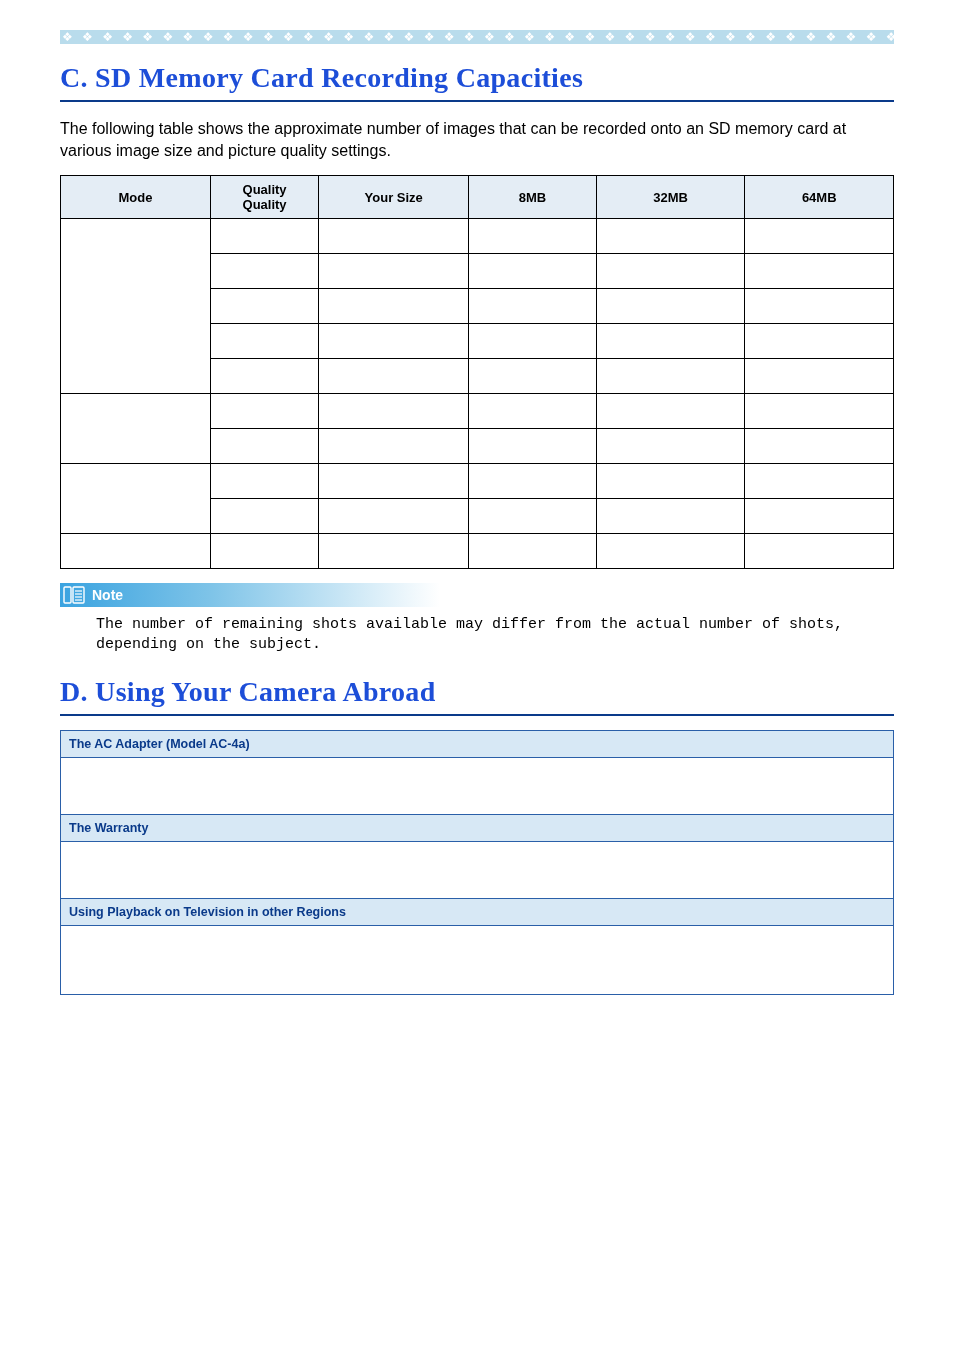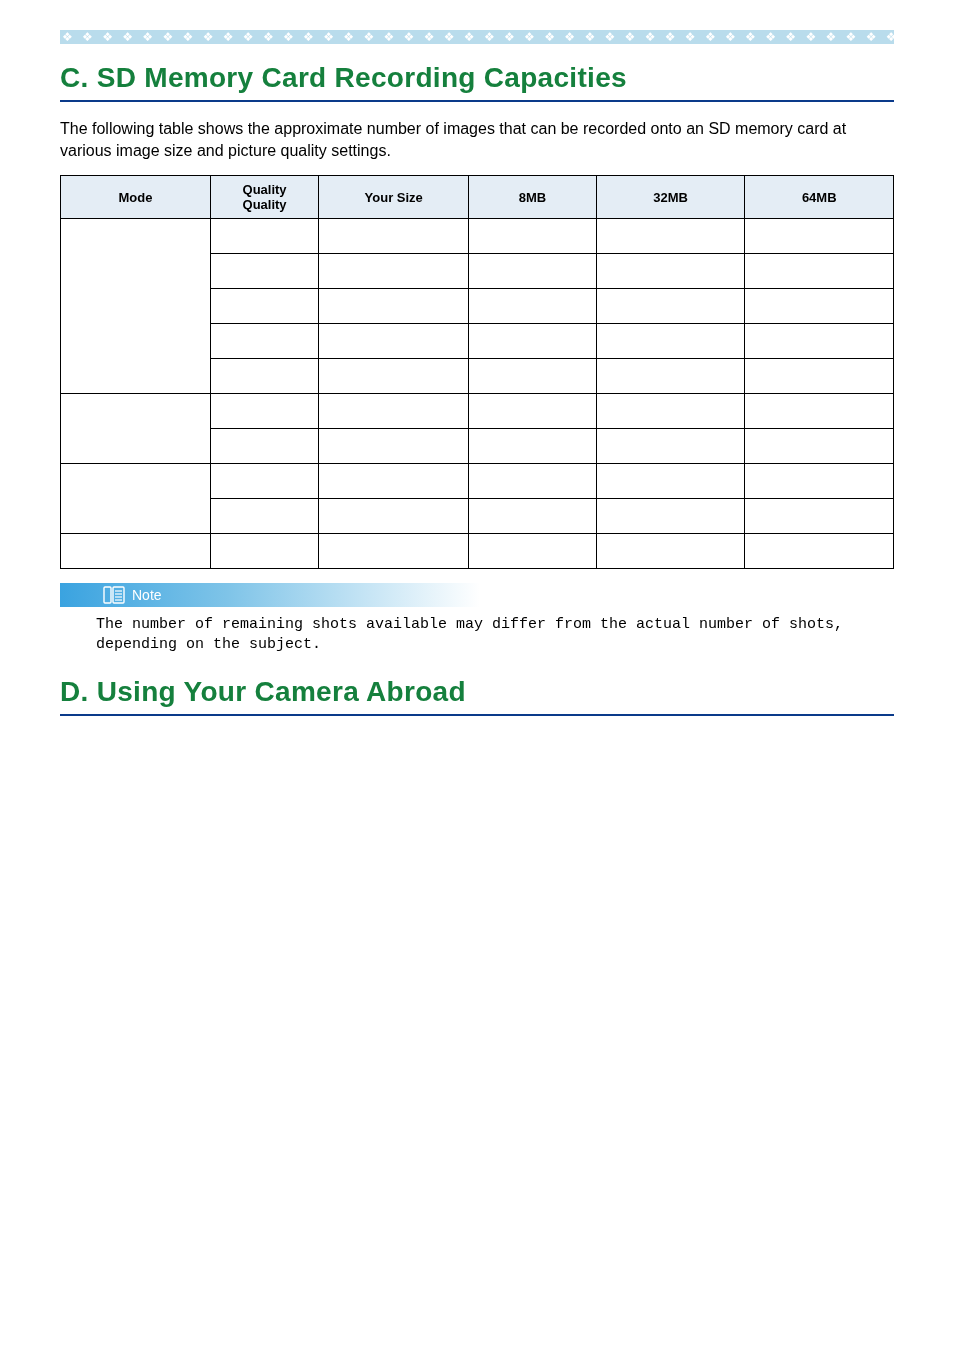--- a/index.html
+++ b/index.html
@@ -21,26 +21,26 @@
     align-items: center;
     overflow: hidden;
     white-space: nowrap;
     font-size: 12px;
     letter-spacing: 3px;
     color: #ffffff;
     padding-left: 2px;
     margin-bottom: 10px;
   }
   h1.section-title {
-    font-family: Liberation Sans, sans-serif;
+    font-family: Liberation Serif, serif;
     font-weight: 900;
     font-size: 28px;
     margin: 18px 0 6px 0;
     letter-spacing: 0.3px;
-    color: #15803d;
+    color: #1d4ed8;
   }
   .rule {
     height: 2px;
     background: #0a3a8a;
     margin-bottom: 14px;
   }
   p.intro {
     font-size: 16px;
     line-height: 1.35;
     margin: 16px 0 14px 0;
@@ -67,23 +67,22 @@
     background: #fff;
   }
   .note-bar {
     margin-top: 14px;
     height: 24px;
     width: 380px;
     background: linear-gradient(90deg, #3aa3e0 0%, #7fc4e8 40%, #ffffff 100%);
     display: flex;
     align-items: center;
     color: #fff;
-    font-weight: normal;
+    font-weight: bold;
     font-size: 14px;
-    padding-left: 40px;
   }
   .note-icon {
     width: 24px;
     height: 20px;
     margin-left: 2px;
     margin-right: 6px;
     display: flex;
     align-items: center;
     justify-content: center;
   }
@@ -237,14 +236,36 @@
         <line x1="12" y1="14" x2="19" y2="14" stroke="#fff" stroke-width="1.2"></line>
       </svg>
     </span>
     <span>Note</span>
   </div>
   <p class="note-text">The number of remaining shots available may differ from the actual number of shots, depending on the subject.</p>
 
   <h1 class="section-title" style="margin-top:20px">D. Using Your Camera Abroad</h1>
   <div class="rule"></div>
 
+  <table class="info-table">
+    <tbody>
+        <tr>
+          <td class="info-head">The AC Adapter (Model AC-4a)</td>
+        </tr>
+    <tr>
+          <td class="info-body"></td>
+        </tr>
+    <tr>
+          <td class="info-head">The Warranty</td>
+        </tr>
+    <tr>
+          <td class="info-body"></td>
+        </tr>
+    <tr>
+          <td class="info-head">Using Playback on Television in other Regions</td>
+        </tr>
+    <tr>
+          <td class="info-body" style="height:56px"></td>
+        </tr>
+  </tbody>
+    </table>
 
 </div>
 
 </body></html>

